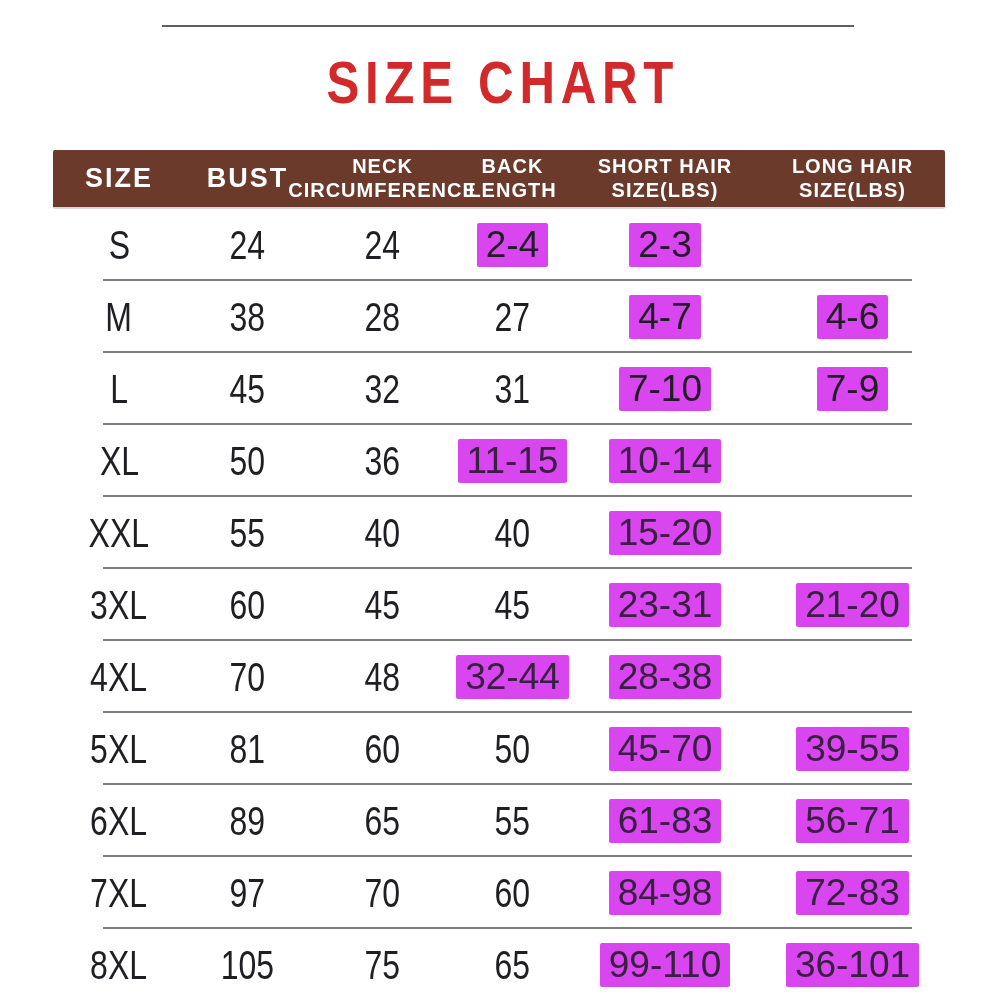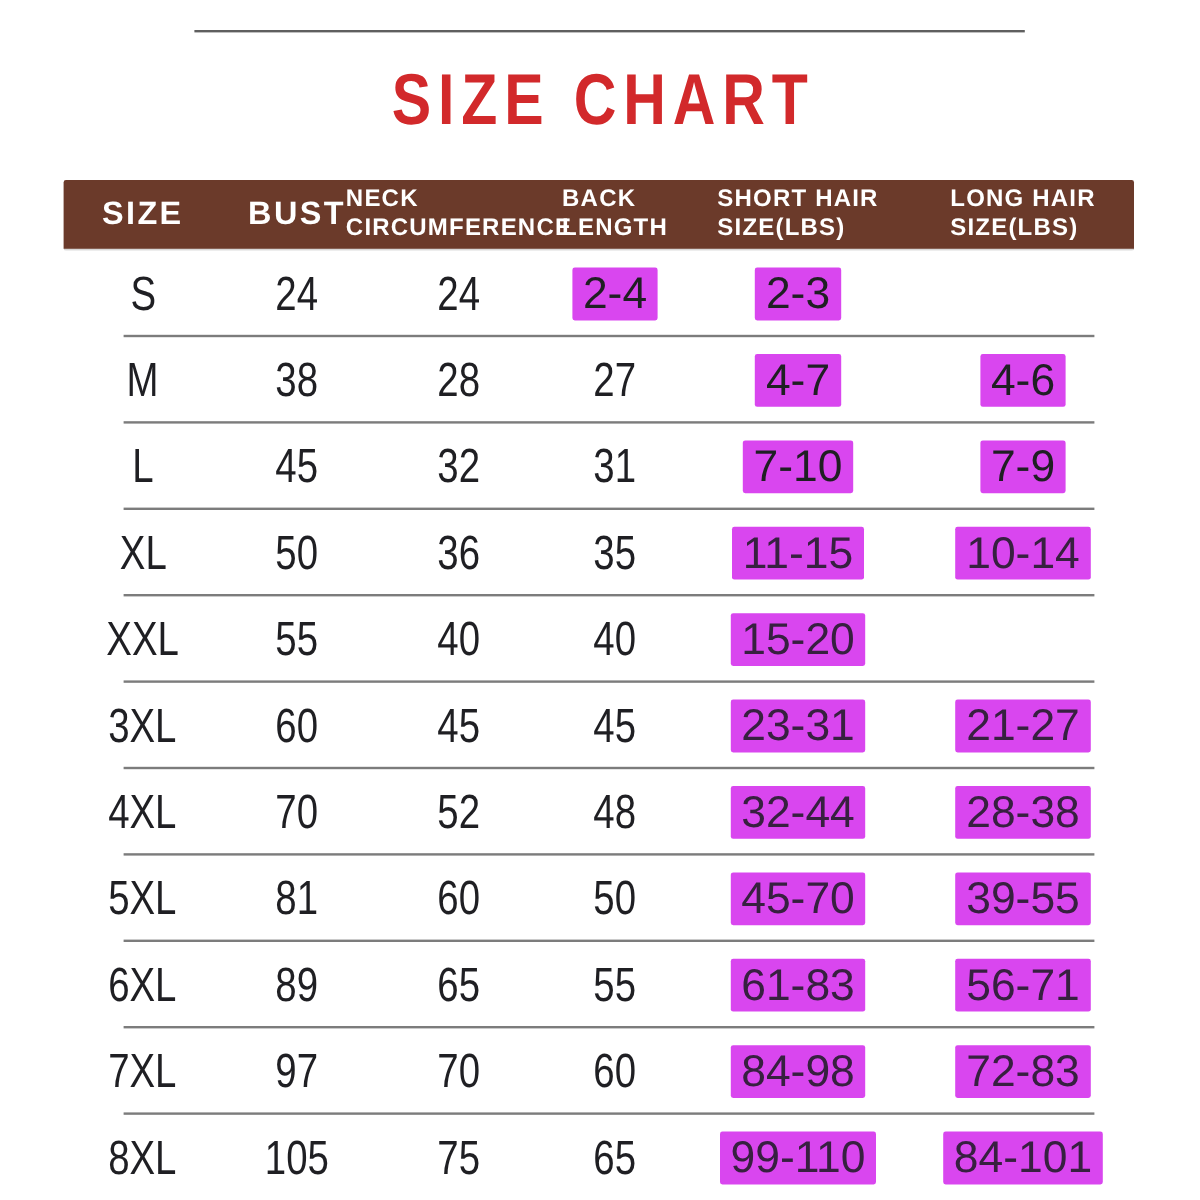--- a/index.html
+++ b/index.html
@@ -24,21 +24,21 @@
   }
   .grid-row{
     display:grid;
     grid-template-columns:132px 125px 145px 115px 190px 185px;
   }
   .header-row{
     height:57px;background:#6b3a2a;border-radius:2px;
     border-bottom:2px solid #d8d8d8;
   }
   .header-cell{
-    display:flex;align-items:center;justify-content:center;text-align:left;
+    display:flex;align-items:center;justify-content:center;text-align:center;
     color:#ffffff;font-weight:700;white-space:pre-line;line-height:1.18;
     letter-spacing:1px;font-size:20px;
   }
   .header-cell.big{font-size:27px;letter-spacing:2px;}
   .body-row{
     height:72px;position:relative;
   }
   .body-row:not(:last-child)::after{
     content:"";position:absolute;left:50px;right:33px;bottom:0;height:2px;
     background:#7c7c7c;
@@ -133,23 +133,20 @@
       <div class="grid-row body-row">
         <div class="cell cond">
           <span>XL</span>
         </div>
         <div class="cell cond">
           <span>50</span>
         </div>
         <div class="cell cond">
           <span>36</span>
         </div>
-        <div class="cell cond">
-          <span>35</span>
-        </div>
         <div class="cell hair purple">
           <span>11-15</span>
         </div>
         <div class="cell hair purple">
           <span>10-14</span>
         </div>
       </div>
       <div class="grid-row body-row">
         <div class="cell cond">
           <span>XXL</span>
@@ -177,34 +174,31 @@
         <div class="cell cond">
           <span>45</span>
         </div>
         <div class="cell cond">
           <span>45</span>
         </div>
         <div class="cell hair purple">
           <span>23-31</span>
         </div>
         <div class="cell hair purple">
-          <span>21-27</span>
+          <span>21-20</span>
         </div>
       </div>
       <div class="grid-row body-row">
         <div class="cell cond">
           <span>4XL</span>
         </div>
         <div class="cell cond">
           <span>70</span>
         </div>
         <div class="cell cond">
-          <span>52</span>
-        </div>
-        <div class="cell cond">
           <span>48</span>
         </div>
         <div class="cell hair purple">
           <span>32-44</span>
         </div>
         <div class="cell hair purple">
           <span>28-38</span>
         </div>
       </div>
       <div class="grid-row body-row">
@@ -277,17 +271,17 @@
         <div class="cell cond">
           <span>75</span>
         </div>
         <div class="cell cond">
           <span>65</span>
         </div>
         <div class="cell hair purple">
           <span>99-110</span>
         </div>
         <div class="cell hair purple">
-          <span>84-101</span>
+          <span>36-101</span>
         </div>
       </div>
     </div>
 </div>
 
 </body></html>

